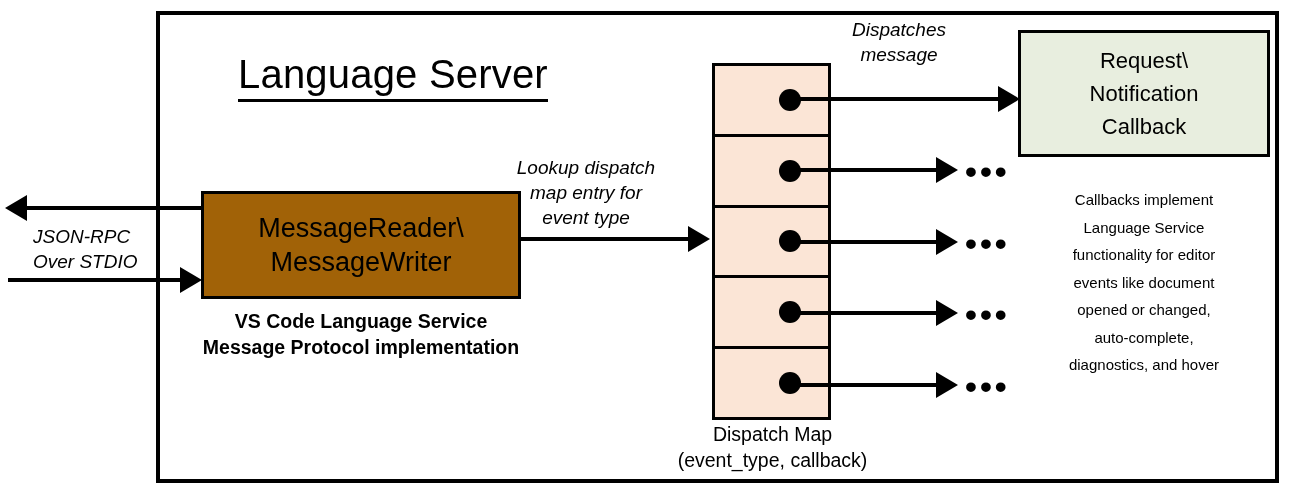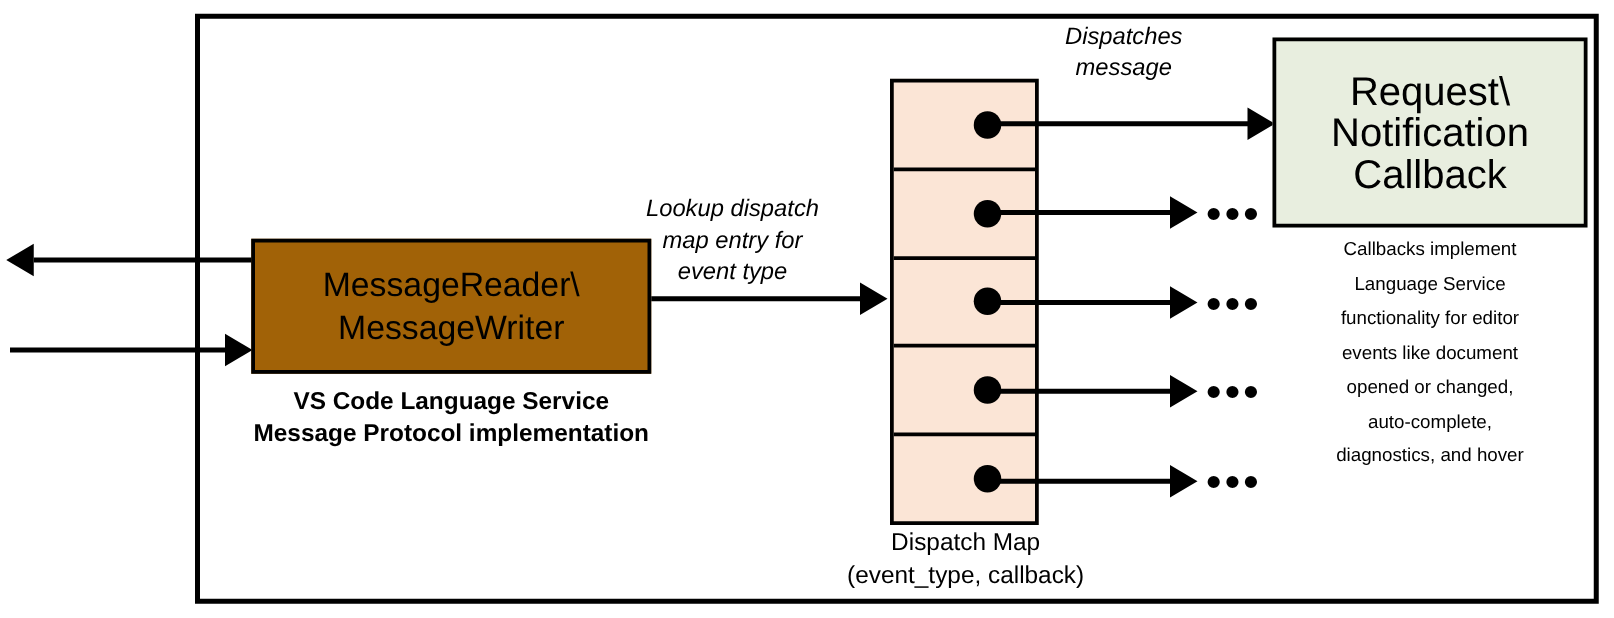--- a/index.html
+++ b/index.html
@@ -59,23 +59,23 @@
     width: 320px;
     height: 108px;
     background: #a16207;
     font-size: 27px;
     line-height: 34px;
   }
   #callback-box {
     left: 1018px;
     top: 30px;
     width: 252px;
-    height: 152px;
+    height: 127px;
     background: #E8EEDF;
-    font-size: 32px;
+    font-size: 22px;
     line-height: 33px;
   }
 
   
   .caption {
     text-align: center;
     font-size: 19.5px;
     line-height: 26px;
     white-space: pre-line;
   }
@@ -178,27 +178,30 @@
     white-space: nowrap;
   }
 </style>
 </head>
 <body>
 
 <div id="canvas">
 
   <div class="abs" id="outer-border"></div>
 
+  <div class="abs" id="title">Language Server</div>
 
   <div class="abs hline" style="left:27px; top:206px; width:176px;"></div>
   <div class="abs arrow-left" style="left:5px; top:195px;"></div>
 
   <div class="abs hline" style="left:8px; top:278px; width:173px;"></div>
   <div class="abs arrow-right" style="left:180px; top:267px;"></div>
 
+  <div class="abs edge-label" id="label-jsonrpc" style="white-space: pre-line;">JSON-RPC
+Over STDIO</div>
 
   <div class="abs node-box" id="reader-box" style="white-space: pre-line;">MessageReader\
 MessageWriter</div>
   <div class="abs caption" id="reader-caption" style="white-space: pre-line; font-weight: bold;">VS Code Language Service
 Message Protocol implementation</div>
 
   <div class="abs hline" style="left:521px; top:237px; width:168px;"></div>
   <div class="abs arrow-right" style="left:688px; top:226px;"></div>
   <div class="abs edge-label" id="label-lookup" style="white-space: pre-line;">Lookup dispatch
 map entry for

